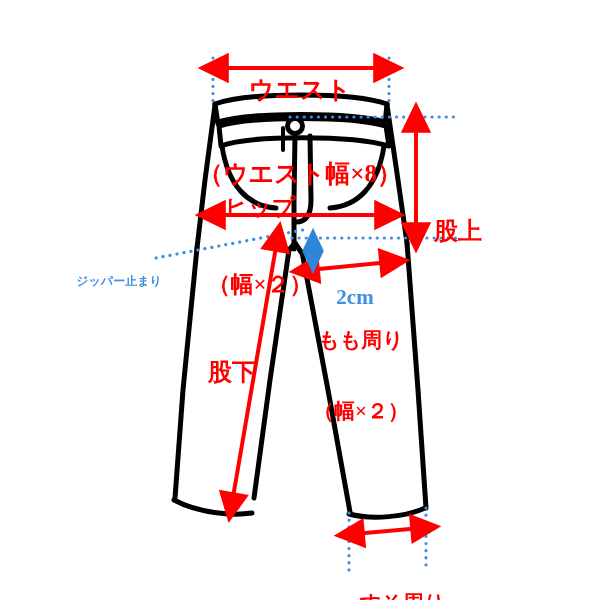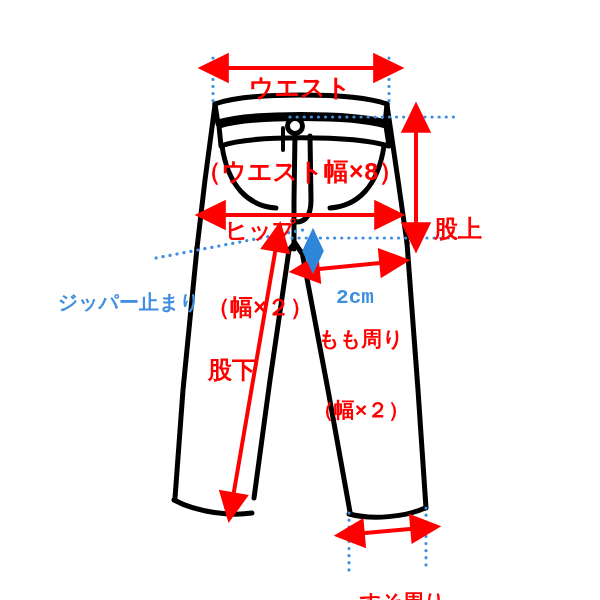--- a/index.html
+++ b/index.html
@@ -49,21 +49,21 @@
   }
   .dim-line-thin {
     stroke: #2e86d8;
     stroke-width: 3;
     fill: none;
   }
   .lbl {
     position: absolute;
     white-space: pre;
     line-height: 1.12;
-    font-family: Liberation Mono, monospace;
+    font-family: Liberation Serif, serif;
     font-weight: 700;
   }
   .lbl-red { color: #ff0000; }
   .lbl-blue { color: #3f8fe0; }
   .lbl-c { text-align: center; }
   .lbl-l { text-align: center; }
 </style>
 </head>
 <body>
 
@@ -171,21 +171,21 @@
 
       <line class="dim-line-thin" x1="313" y1="243" x2="313" y2="259" marker-start="url(#arrB-start)" marker-end="url(#arrB-end)"></line>
     </g>
   </svg>
 
   <div class="lbl lbl-red lbl-c" style="left:180px; top:20px; width:240px; font-size:25px;">
     <div>ウエスト</div>
     <div>（ウエスト幅×8）</div>
   </div>
 
-  <div class="lbl lbl-red lbl-c" style="left:190px; top:168px; width:140px; font-size:23px;">
+  <div class="lbl lbl-red lbl-c" style="left:190px; top:143px; width:140px; font-size:23px;">
     <div>ヒップ</div>
     <div>（幅×２）</div>
   </div>
 
   <div class="lbl lbl-red lbl-c" style="left:426px; top:164px; width:64px; font-size:24px;">
     <div>股上</div>
   </div>
 
   <div class="lbl lbl-red lbl-c" style="left:200px; top:305px; width:64px; font-size:24px;">
     <div>股下</div>
@@ -194,21 +194,21 @@
   <div class="lbl lbl-red lbl-c" style="left:306px; top:282px; width:110px; font-size:21px;">
     <div>もも周り</div>
     <div>（幅×２）</div>
   </div>
 
   <div class="lbl lbl-red lbl-c" style="left:345px; top:545px; width:115px; font-size:21px;">
     <div>すそ周り</div>
     
   </div>
 
-  <div class="lbl lbl-blue lbl-c" style="left:38px; top:248px; width:162px; font-size:20px;text-align:right;">
+  <div class="lbl lbl-blue lbl-c" style="left:38px; top:248px; width:162px; font-size:12px;">
     <div>ジッパー止まり</div>
   </div>
 
   <div class="lbl lbl-blue lbl-l" style="left:320px; top:239px; width:70px; font-size:21px;">
     <div>2cm</div>
   </div>
 
 </div>
 
 </body></html>

